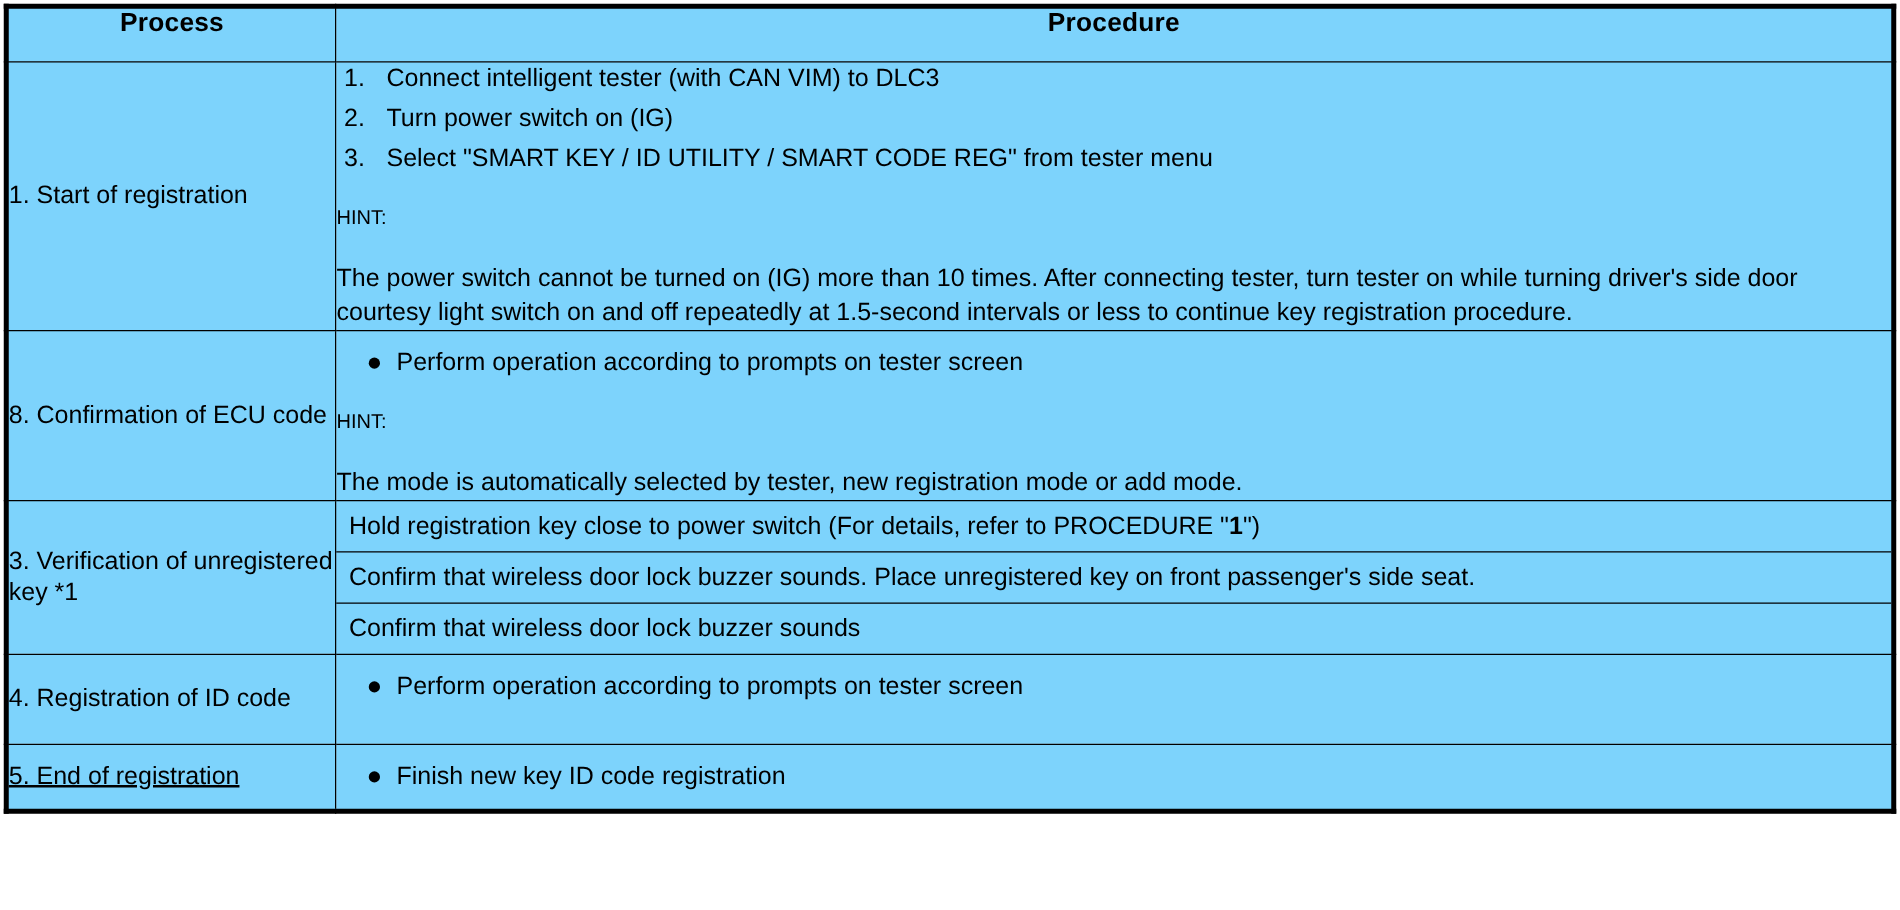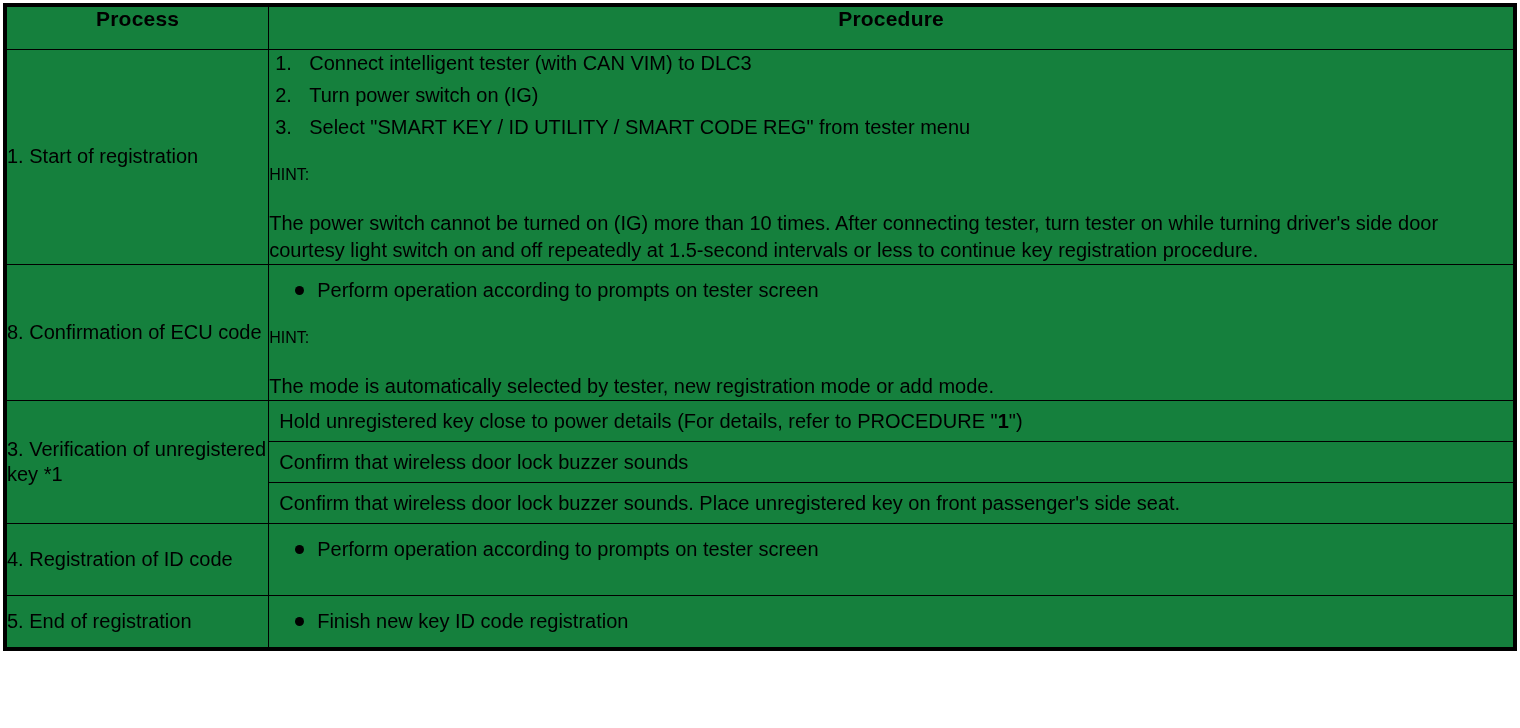--- a/index.html
+++ b/index.html
@@ -34,21 +34,21 @@
   
   table.proc-table {
     border: 4px solid #000;
   }
 
   table.proc-table td,
   table.proc-table th {
     border: 1.5px solid #000;
     vertical-align: top;
     padding: 0;
-    background: #15803d;
+    background: #7dd3fc;
   }
 
   
   col.c-process { width: 263px; }
   col.c-procedure { width: 1243px; }
 
   
   thead th {
     text-align: center;
     font-size: 21px;
@@ -148,21 +148,21 @@
   table.subrows tr:last-child td { border-bottom: 0; }
 
   td.no-pad { padding: 0 !important; }
 
   td.r1-procedure { padding: 12px 12px 14px 10px; }
   td.r2-procedure { padding: 11px 12px 13px 10px; }
   td.r4-procedure { padding: 0; vertical-align: middle; }
   td.r5-procedure { padding: 0; vertical-align: middle; }
 
   td.row4-h { height: 72px; }
-  td.row5-h { height: 54px; }
+  td.row5-h { height: 54px; text-decoration: underline; }
   td.row3-h { height: 118px; margin-top: 48px; }
 </style>
 </head>
 <body>
 
 <div class="sheet">
 
   <table class="proc-table">
     <colgroup>
       <col class="c-process">
@@ -213,28 +213,28 @@
           <p class="hint-body">The mode is automatically selected by tester, new registration mode or add mode.</p>
         </td>
       </tr>
 
       <tr>
         <td class="process-cell vcenter row3-h">3. Verification of unregistered key *1</td>
         <td class="no-pad">
           <table class="subrows">
             <tbody>
                 <tr>
-              <td><span>Hold unregistered key close to power details (For details, refer to PROCEDURE "</span><span class="bold-inline">1</span><span>")</span></td>
+              <td><span>Hold registration key close to power switch (For details, refer to PROCEDURE "</span><span class="bold-inline">1</span><span>")</span></td>
+            </tr>
+            <tr>
+              <td><span>Confirm that wireless door lock buzzer sounds. Place unregistered key on front passenger's side seat.</span></td>
             </tr>
             <tr>
               <td><span>Confirm that wireless door lock buzzer sounds</span></td>
             </tr>
-            <tr>
-              <td><span>Confirm that wireless door lock buzzer sounds. Place unregistered key on front passenger's side seat.</span></td>
-            </tr>
           </tbody>
             </table>
         </td>
       </tr>
 
       <tr>
         <td class="process-cell vcenter row4-h">4. Registration of ID code</td>
         <td class="procedure-cell r4-procedure">
           <ul class="bullet-list">
             <li>

